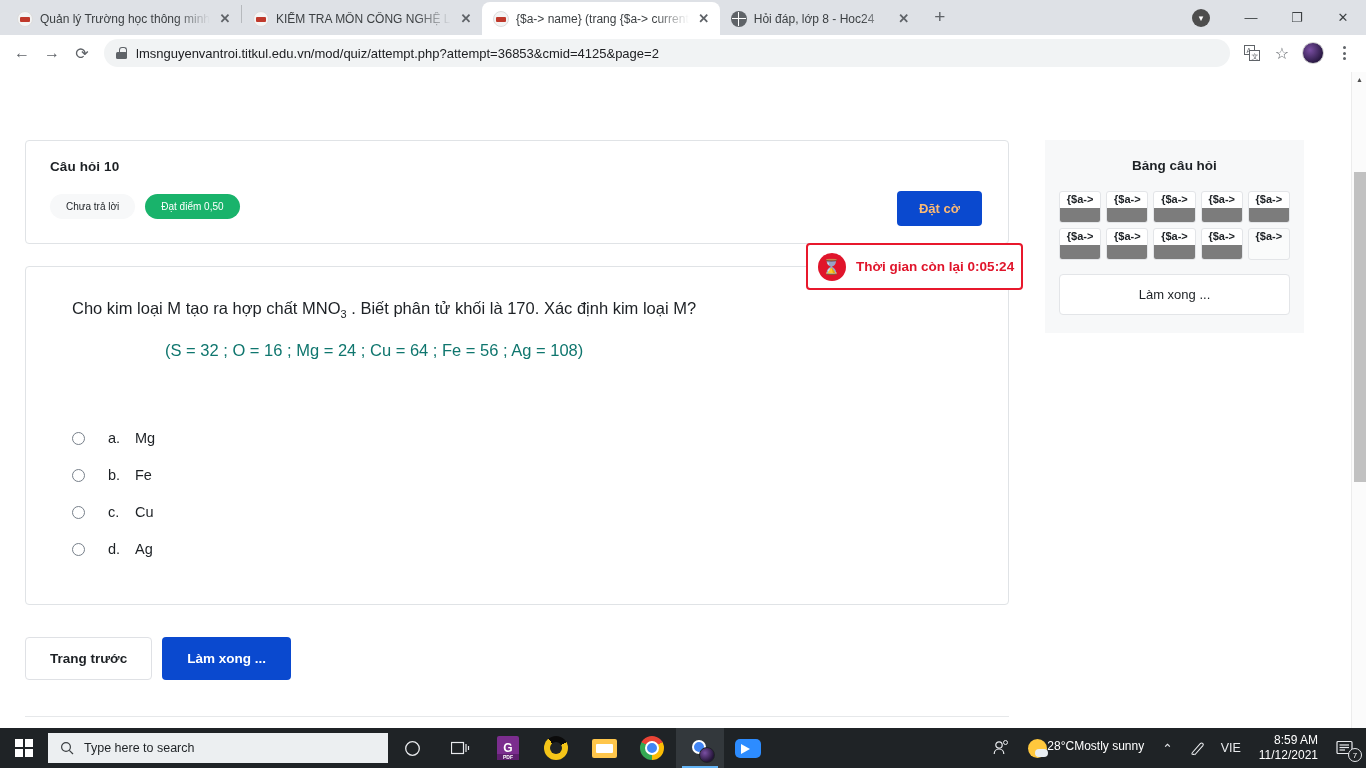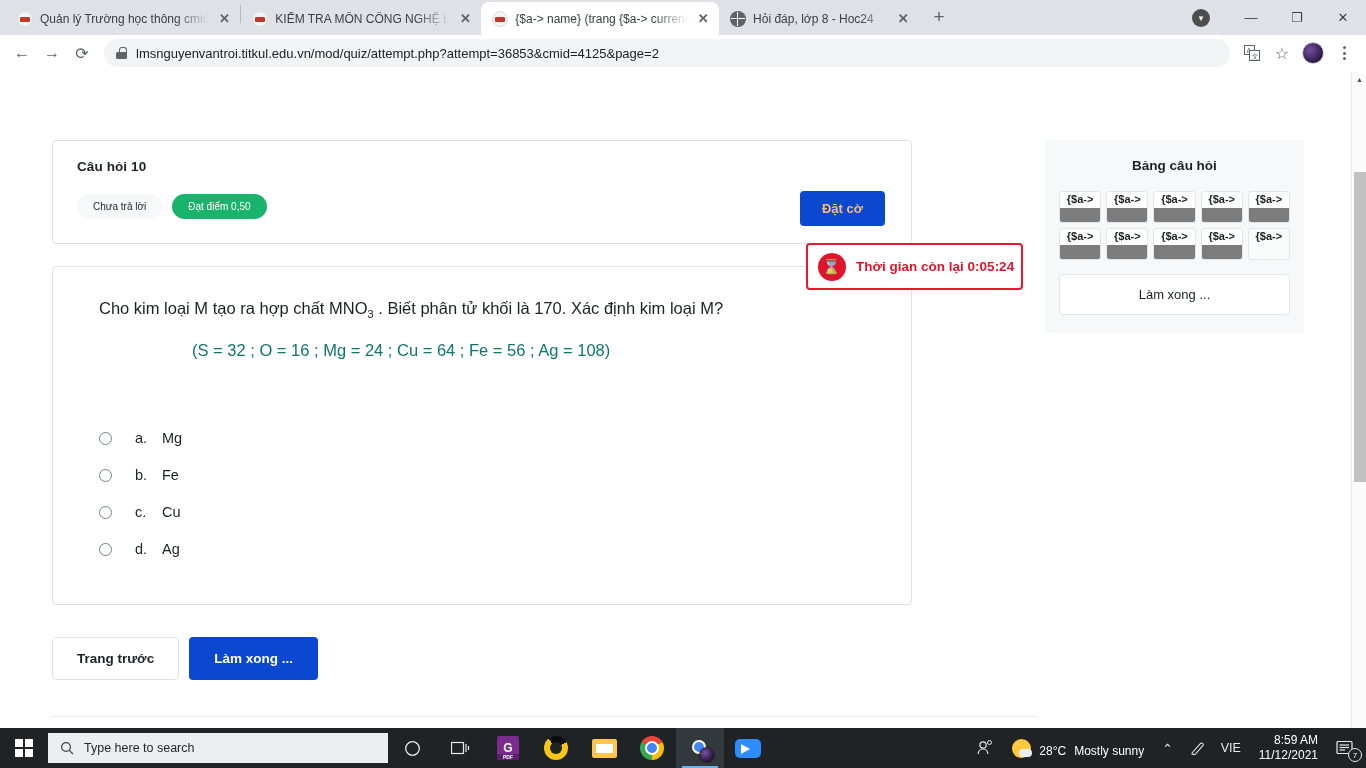--- a/index.html
+++ b/index.html
@@ -151,21 +151,21 @@
     background: #ffffff;
     position: relative;
     overflow: hidden;
   }
   .page {
     position: absolute; inset: 0 15px 0 0;
     background: #fff;
   }
   .content-col {
     position: absolute;
-    left: 52px; top: 68px; width: 860px;
+    left: 25px; top: 68px; width: 984px;
   }
   .card {
     background: #fff;
     border: 1px solid #e0e3e6;
     border-radius: 4px;
   }
 
   .qhead { padding: 18px 24px 22px; position: relative; min-height: 104px; }
   .qhead .qnum { font-size: 13.5px; font-weight: bold; color: #1d2125; letter-spacing: .1px; }
   .badges { display: flex; align-items: center; gap: 10px; margin-top: 20px; }
@@ -358,21 +358,21 @@
   .tray {
     margin-left: auto;
     display: flex; align-items: center; gap: 0;
     height: 40px;
   }
   .tray-item {
     display: flex; align-items: center; justify-content: center;
     height: 40px; padding: 0 8px;
     color: #e8eaed; font-size: 12.5px;
   }
-  .weather { display: flex; align-items: flex-end; gap: 8px; padding: 0 10px; }
+  .weather { display: flex; align-items: flex-start; padding: 0 10px; }
   .clock {
     display: flex; flex-direction: column;
     align-items: flex-end; justify-content: center;
     line-height: 15px; font-size: 12px; padding: 0 10px;
   }
   .notif { position: relative; padding-right: 12px; }
   .notif-badge {
     position: absolute; right: 4px; bottom: 6px;
     width: 14px; height: 14px; border-radius: 50%;
     background: #1f2326; border: 1px solid #e8eaed;
@@ -449,21 +449,21 @@
 </style>
 </head>
 <body>
 
 <div class="browser">
 
   <div class="tabstrip">
 
     <div class="tab">
       <span class="favicon fav-school"></span>
-      <span class="title">Quản lý Trường học thông cmid</span>
+      <span class="title">Quản lý Trường học thông minh</span>
       <span class="tabclose">✕</span>
     </div>
     <div class="tab-sep"></div>
 
     <div class="tab">
       <span class="favicon fav-school"></span>
       <span class="title">KIỂM TRA MÔN CÔNG NGHỆ LỚ</span>
       <span class="tabclose">✕</span>
     </div>
 

